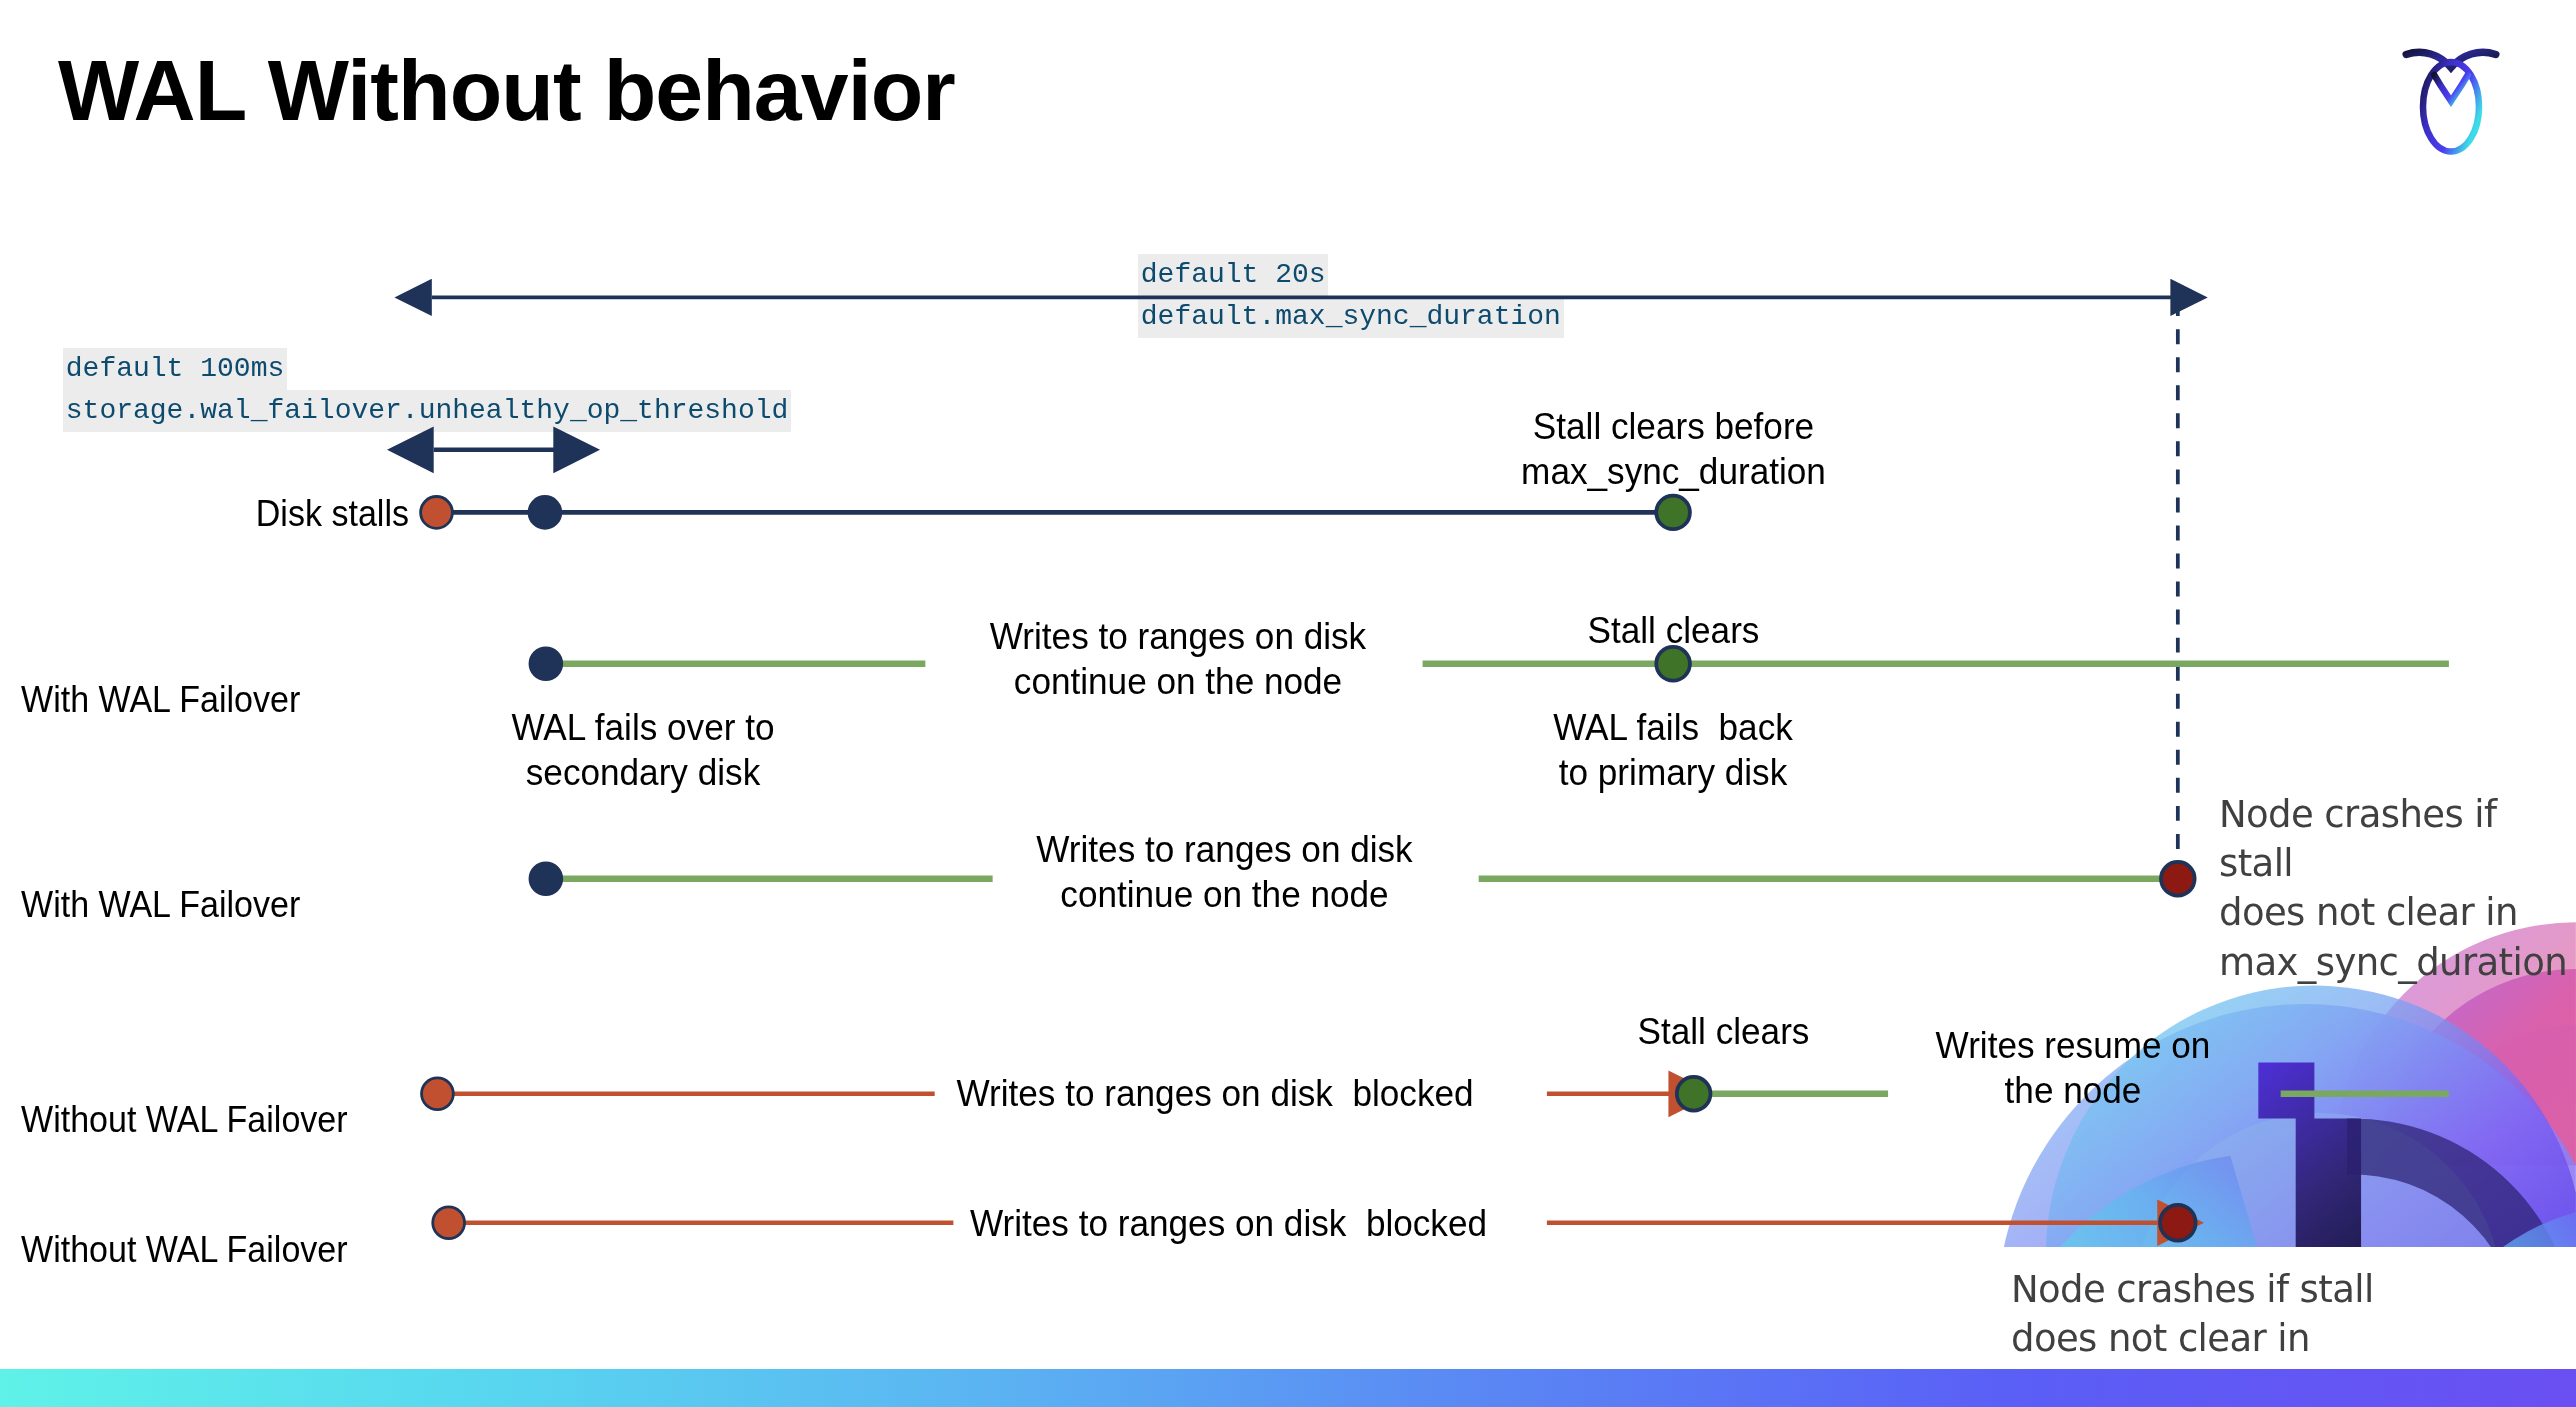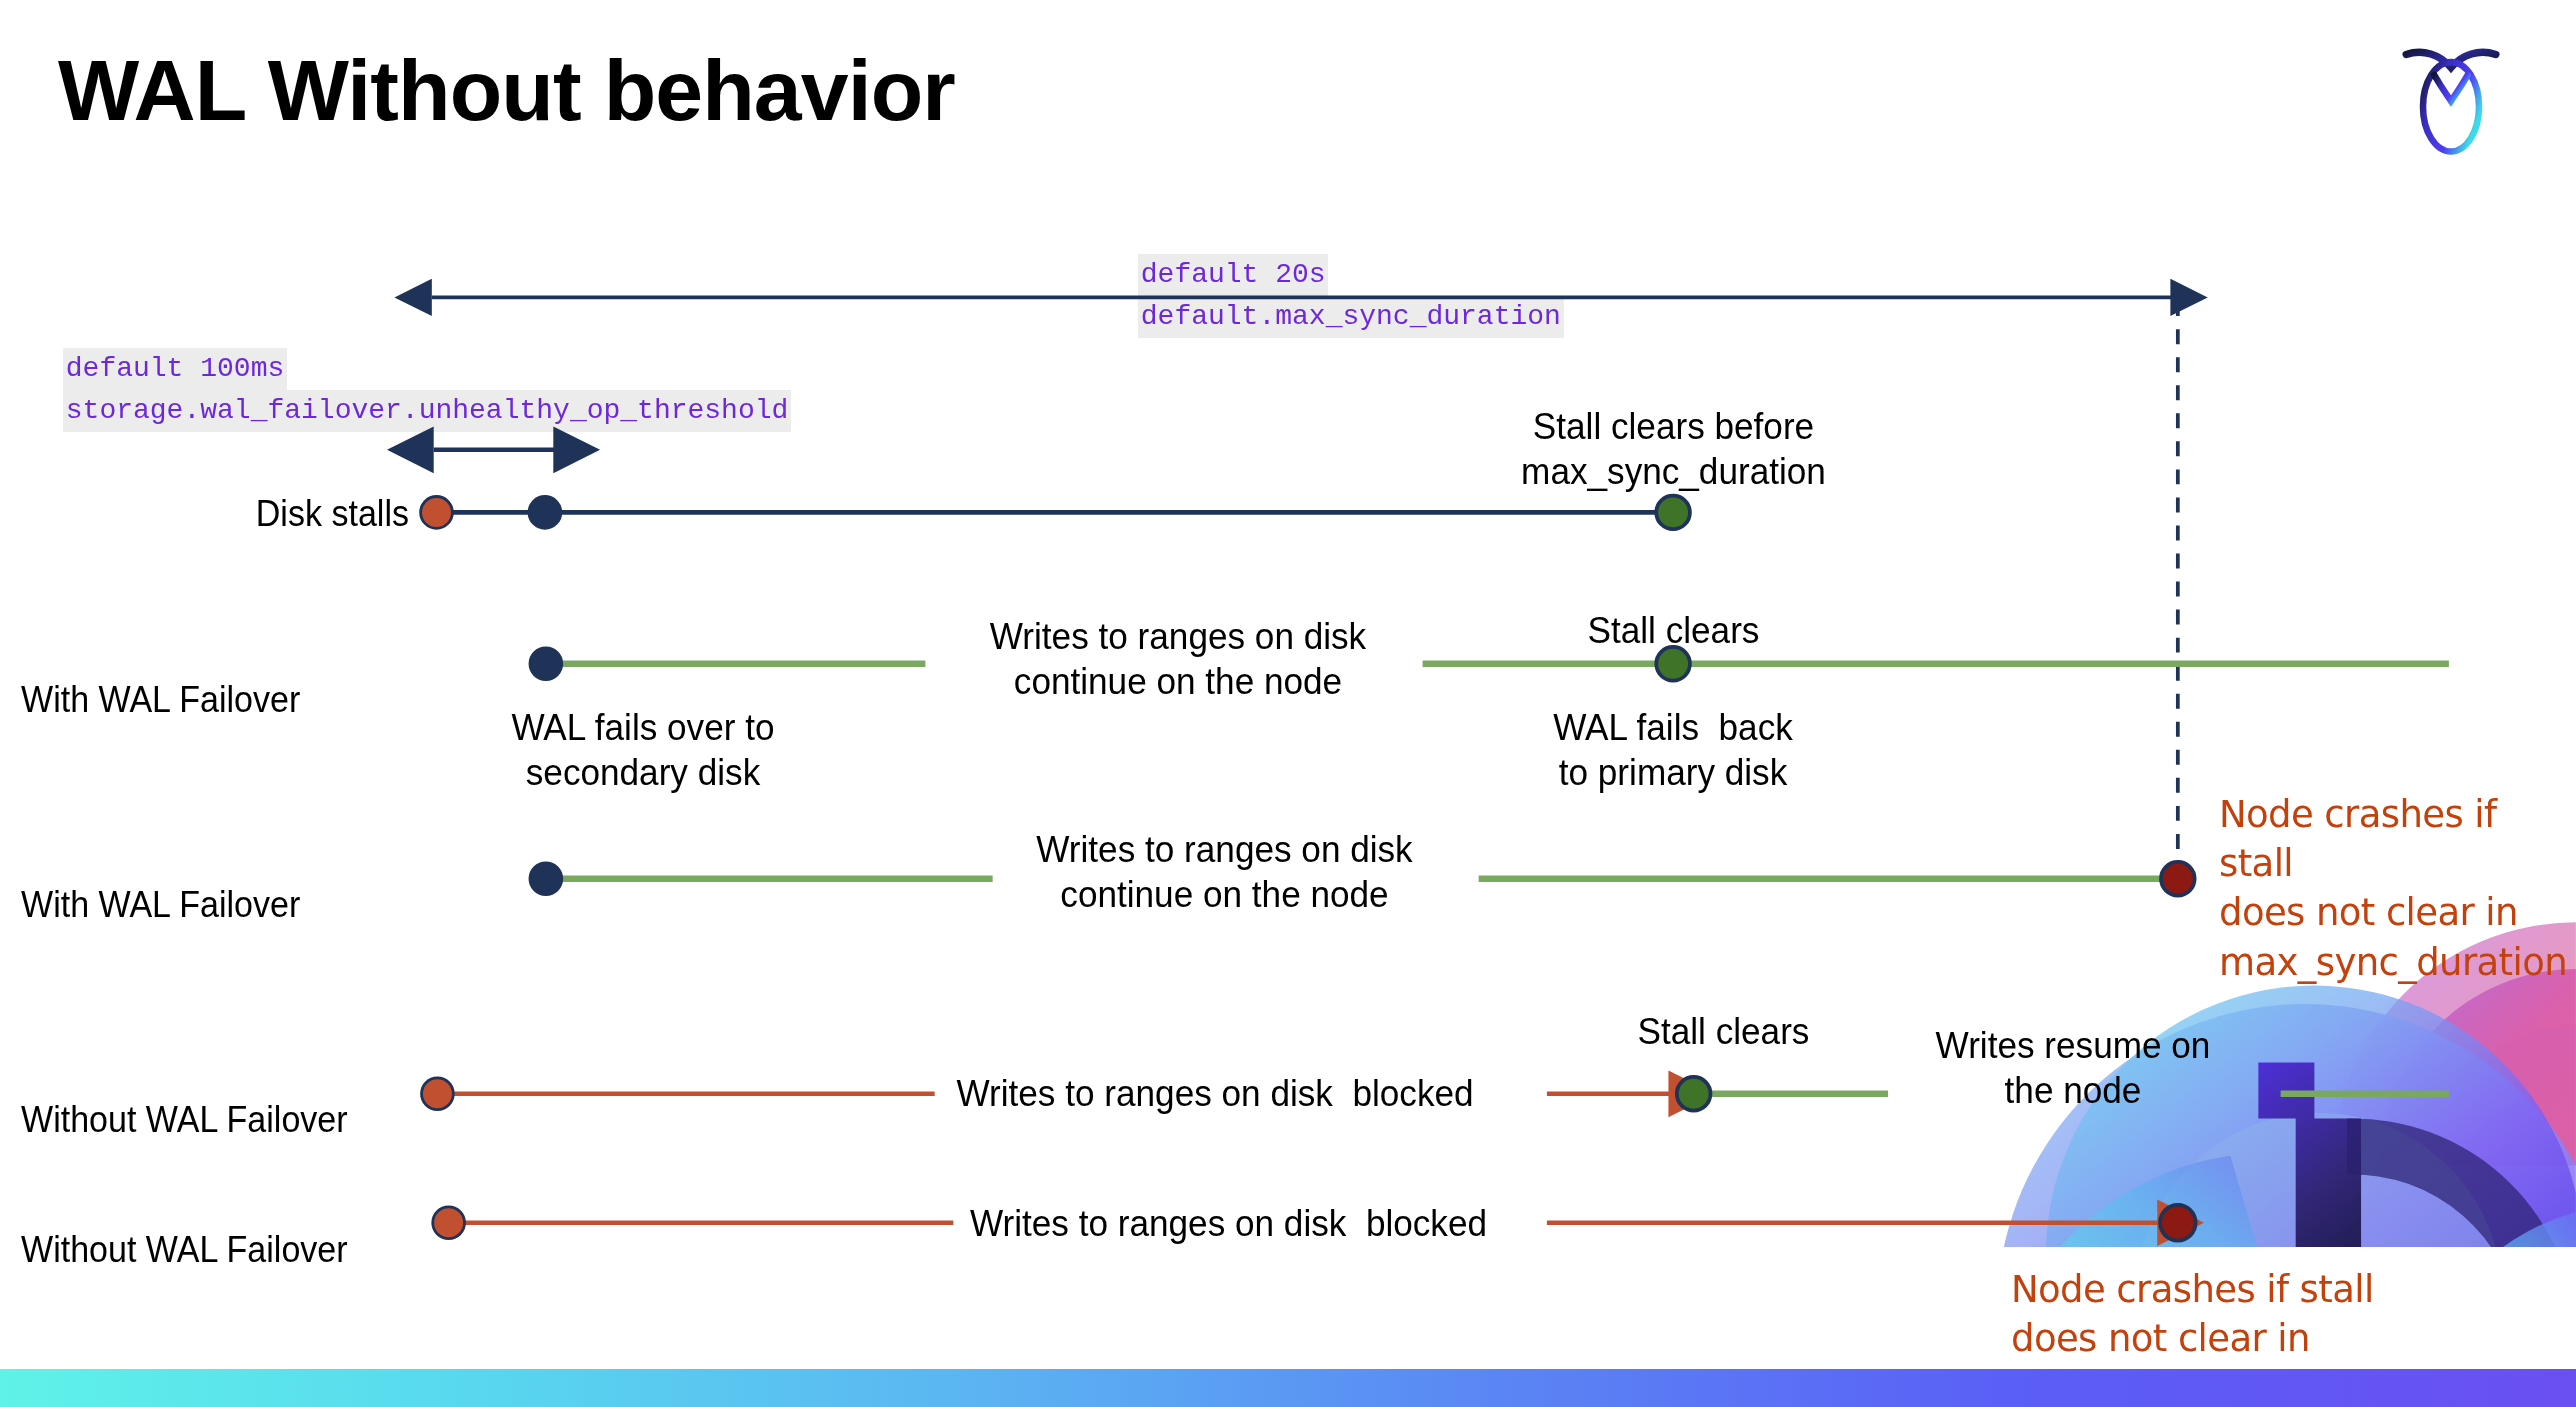--- a/index.html
+++ b/index.html
@@ -42,21 +42,21 @@
     width: 112px;
     height: 131px;
   }
 
   
   .code-block {
     position: absolute;
     font-family: "Liberation Mono", "DejaVu Sans Mono", monospace;
     font-size: 28px;
     line-height: 1.43;
-    color: #6d28d9;
+    color: #0c4a6e;
     white-space: nowrap;
   }
   .code-block span.codeline {
     background: #ececec;
     display: inline-block;
     padding: 0.9px 2.8px;
   }
   .code-block .cl-wrap { display: block; }
 
   
@@ -89,21 +89,21 @@
     white-space: pre;
     transform: scaleX(0.95);
   }
   .anno.left { text-align: left; }
 
   
   .crash {
     position: absolute;
     font-size: 37px;
     line-height: 1.33;
-    color: #c2410c;
+    color: #404040;
     white-space: pre-line;
     font-family: "DejaVu Sans", sans-serif;
     letter-spacing: -0.6px;
   }
 
   
   .deco {
     position: absolute;
     right: 0;
     bottom: 0;

